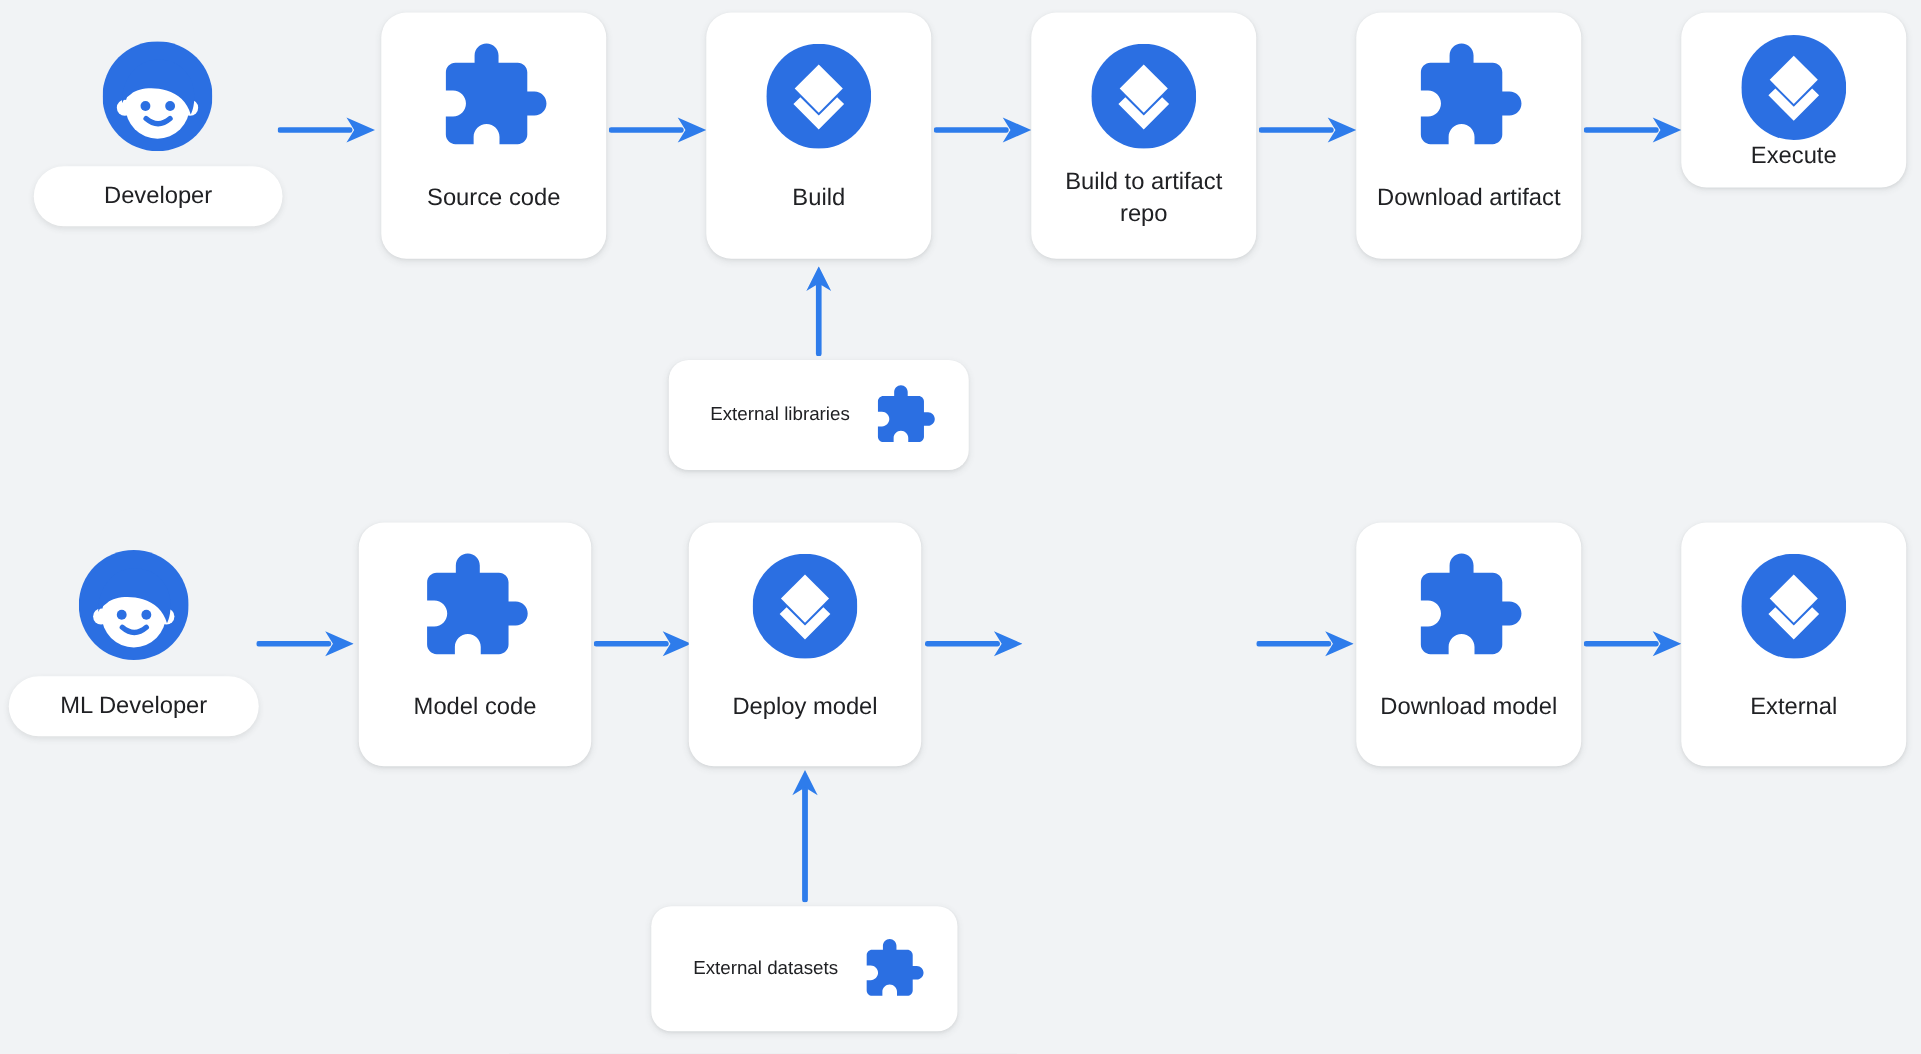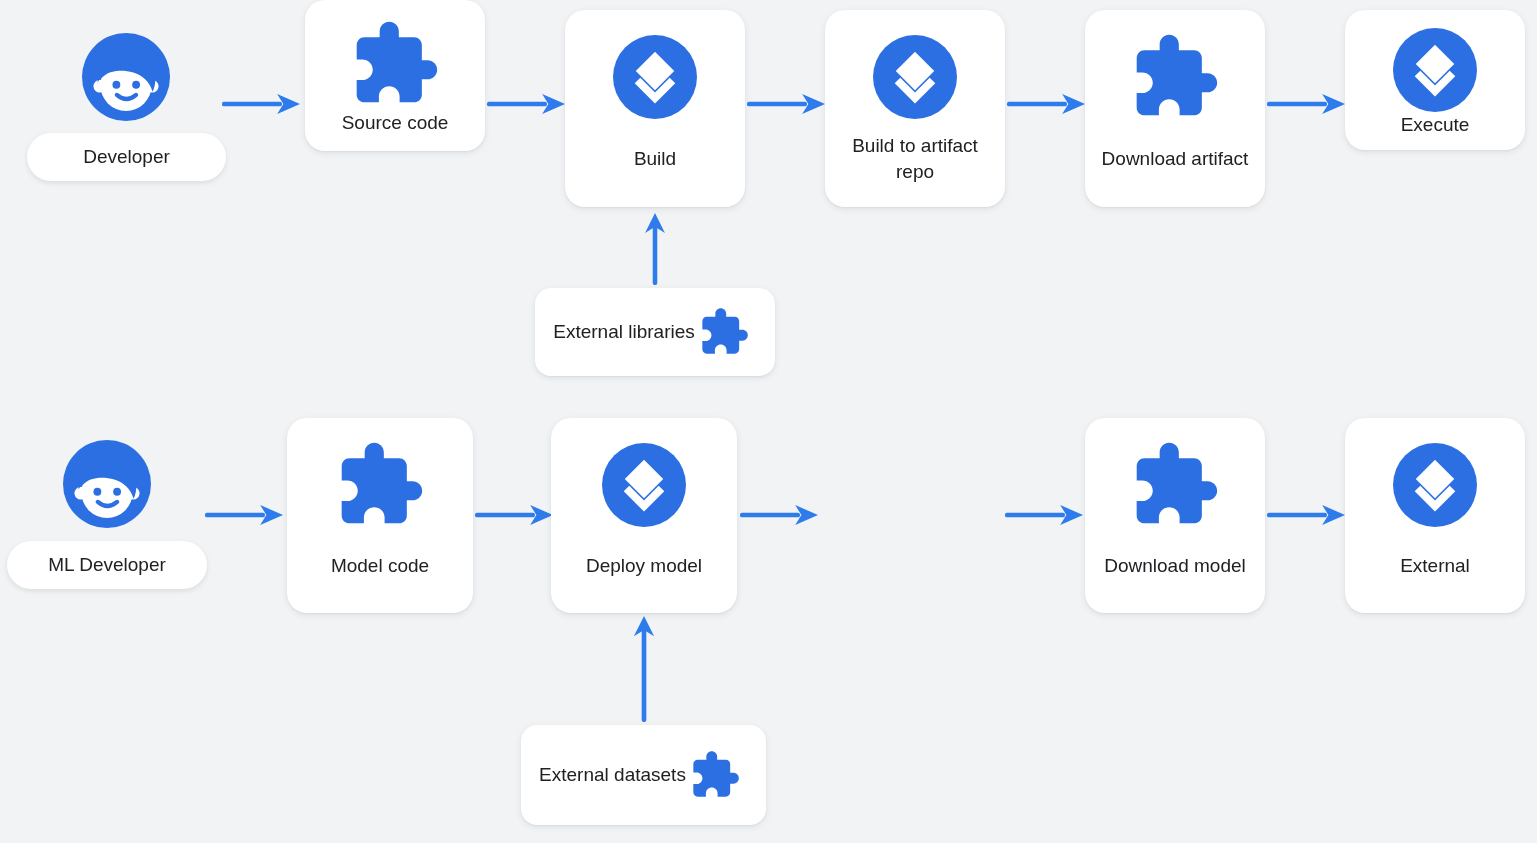--- a/index.html
+++ b/index.html
@@ -43,21 +43,21 @@
   .ext {
     position:absolute;
     background: var(--card-bg, #ffffff);
     border-radius:16px;
     box-shadow: 0 2px 6px rgba(60,64,67,.10), 0 1px 2px rgba(60,64,67,.06);
     display:flex; align-items:center;
     padding:0 24px 0 16px;
   }
   .ext__label {
     flex:1; text-align:center;
-    font-size:19px; font-weight:500; line-height:1.34;
+    font-size:15px; font-weight:500; line-height:1.34;
   }
   .ext__icon { width:54px; height:52px; flex:0 0 auto; color: var(--icon-blue, #2b6fe2); }
   .arrow { position:absolute; color: var(--arrow-blue, #2e7ceb); }
 </style>
 </head>
 <body>
 
 <svg width="0" height="0" style="position:absolute" aria-hidden="true">
   <defs>
     <symbol id="sym-puzzle" viewBox="0 0 24 24">
@@ -99,21 +99,21 @@
       <use href="#sym-face"></use>
     </svg>
   <div class="pill" style="left:27px;top:133px;width:199px;height:48px">
     <span>Developer</span>
   </div>
 
   <svg class="arrow" style="left:222px;top:92px;width:78px;height:24px">
       <use href="#sym-h-arrow"></use>
     </svg>
 
-  <div class="card" style="left:305px;top:0;width:180px;height:151px">
+  <div class="card" style="left:305px;top:10px;width:180px;height:197px">
     <div class="card__icon">
       <svg class="ic-puzzle">
           <use href="#sym-puzzle"></use>
         </svg>
       </div>
     <div class="card__label">Source code</div>
   </div>
 
   <svg class="arrow" style="left:487px;top:92px;width:78px;height:24px">
       <use href="#sym-h-arrow"></use>

